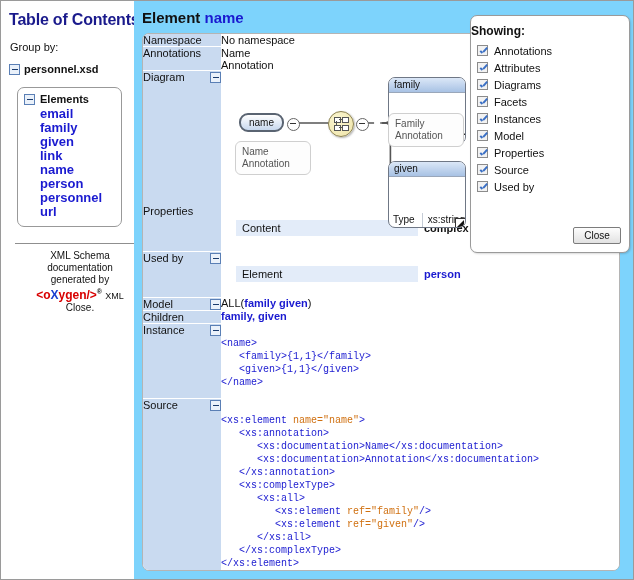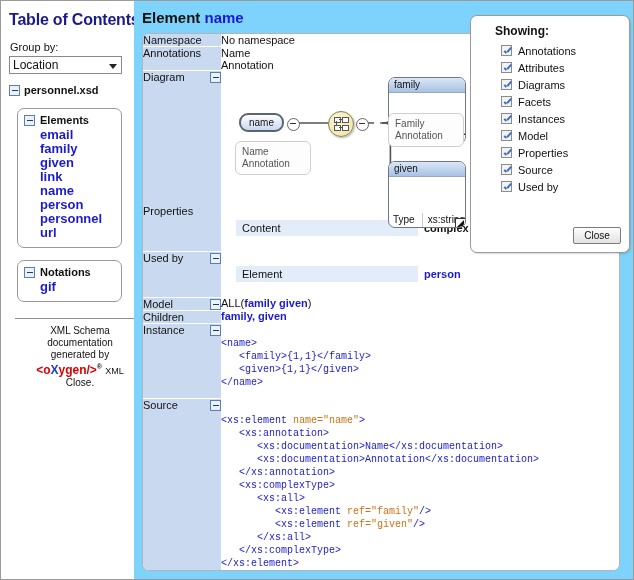--- a/index.html
+++ b/index.html
@@ -191,21 +191,21 @@
   .corner:before{
     content:"";position:absolute;left:1px;top:1px;width:0;height:0;
     border-left:7px solid transparent;border-bottom:7px solid #111;
   }
   svg.wires{position:absolute;left:0;top:0;width:100%;height:128px;}
 
   
   #showing{
     position:absolute;left:336px;top:14px;width:160px;height:238px;
     border:1px solid #9a9a9a;border-radius:7px;background:#fff;
-    box-sizing:border-box;padding:8px 10px 8px 24px;
+    box-sizing:border-box;padding:8px 10px 8px 0;
     box-shadow:1px 1px 2px rgba(0,0,0,.15);
   }
   #showing h3{margin:0 0 5px 0;font-size:12px;font-weight:bold;color:#111;}
   .chk-row{display:flex;align-items:center;gap:6px;margin:0 0 2px 6px;height:15px;}
   .chk{
     width:11px;height:11px;box-sizing:border-box;border:1px solid #8b8b8b;
     background:#f2f2f2;position:relative;flex:0 0 auto;
   }
   .chk:before{
     content:"";position:absolute;left:2px;top:5px;width:3px;height:1.5px;
@@ -227,24 +227,20 @@
 </style>
 </head>
 <body>
 
 <div id="page">
 
   <div id="sidebar">
     <div class="toc-title">Table of Contents</div>
 
     <div class="groupby-label">Group by:</div>
-    <div class="select-box">
-      <span>Location</span>
-      <span class="select-arrow"></span>
-    </div>
 
     <div class="tree-root">
       <span class="expander"></span>
       <span class="root-label">personnel.xsd</span>
     </div>
 
     <div class="group-box">
       <div class="group-head">
         <span class="expander"></span>
         <span class="group-head-label">Elements</span>
@@ -254,29 +250,20 @@
         <li><a href="#">family</a></li>
         <li><a href="#">given</a></li>
         <li><a href="#">link</a></li>
         <li><a href="#">name</a></li>
         <li><a href="#">person</a></li>
         <li><a href="#">personnel</a></li>
         <li><a href="#">url</a></li>
       </ul>
     </div>
 
-    <div class="group-box">
-      <div class="group-head">
-        <span class="expander"></span>
-        <span class="group-head-label">Notations</span>
-      </div>
-      <ul class="group-links">
-        <li><a href="#">gif</a></li>
-      </ul>
-    </div>
 
     <div class="sidebar-sep"></div>
 
     <div class="credit">
       <div>XML Schema</div>
       <div>documentation</div>
       <div>generated by</div>
       <div class="oxy"><span class="r">&lt;o</span><span class="b">X</span><span class="r">ygen/&gt;</span><sup>®</sup> <span class="xml">XML</span></div>
       <div>Close.</div>
     </div>

